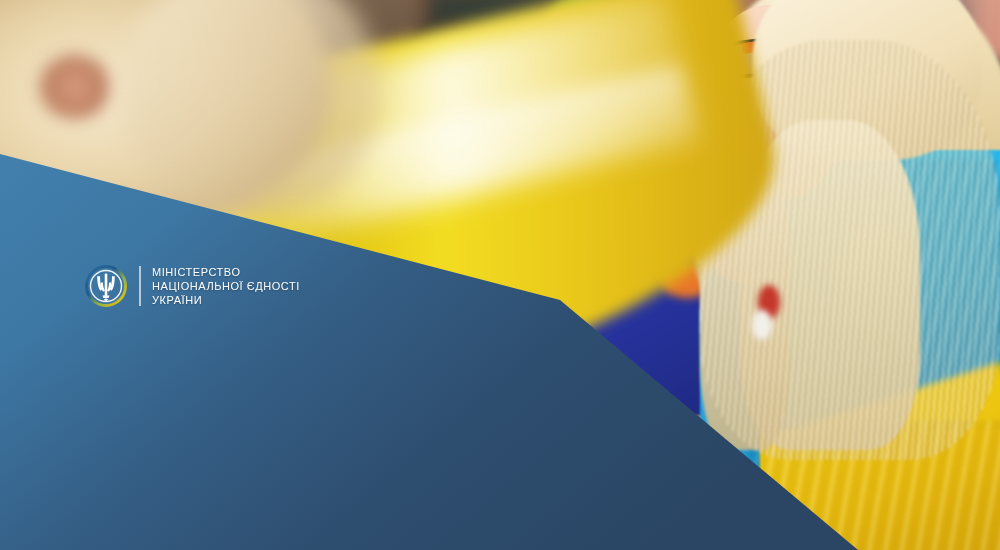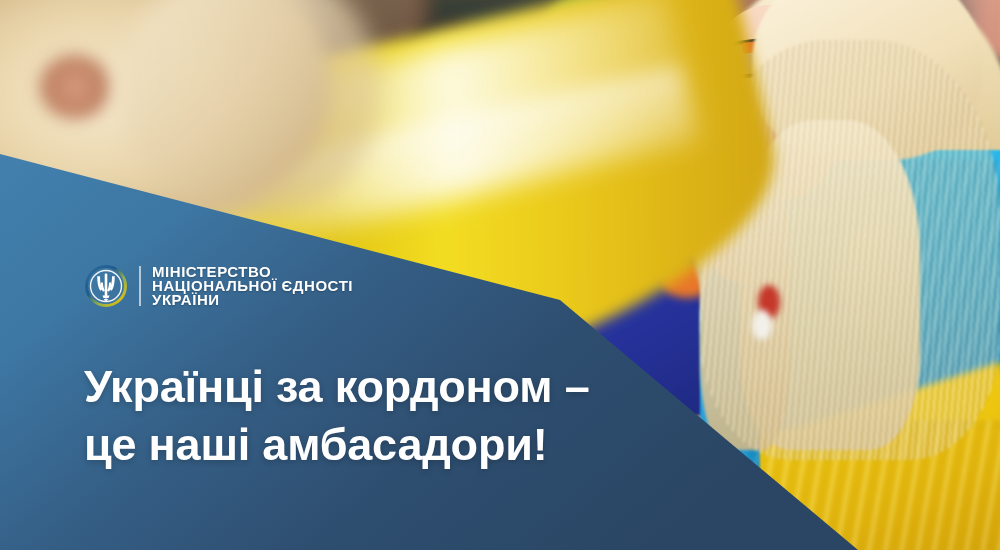--- a/index.html
+++ b/index.html
@@ -419,24 +419,24 @@
     flex: 0 0 44px;
   }
   .logo-divider {
     width: 2px;
     height: 40px;
     background: rgba(255,255,255,.62);
     flex: 0 0 2px;
   }
   .logo-text {
     color: #ffffff;
-    font-size: 15px;
+    font-size: 11px;
     line-height: 14.2px;
     letter-spacing: .55px;
-    font-weight: 700;
+    font-weight: 400;
     white-space: pre-line;
     text-shadow: 0 1px 2px rgba(0,0,0,.25);
   }
 
   
   .headline {
     position: absolute;
     left: 84px;
     top: 358px;
     color: #ffffff;
@@ -553,16 +553,14 @@
         <path d="M18.4 31.6 h7.2 l-1.1 2.3 h-5.0 z"></path>
         <path d="M19.6 35.0 h4.8 l-2.4 2.8 z"></path>
       </g>
     </svg>
     <div class="logo-divider"></div>
     <div class="logo-text">МІНІСТЕРСТВО
 НАЦІОНАЛЬНОЇ ЄДНОСТІ
 УКРАЇНИ</div>
   </div>
 
-  <div class="headline">Українці за кордоном –
-це наші амбасадори!</div>
 
 </div>
 
 </body></html>

